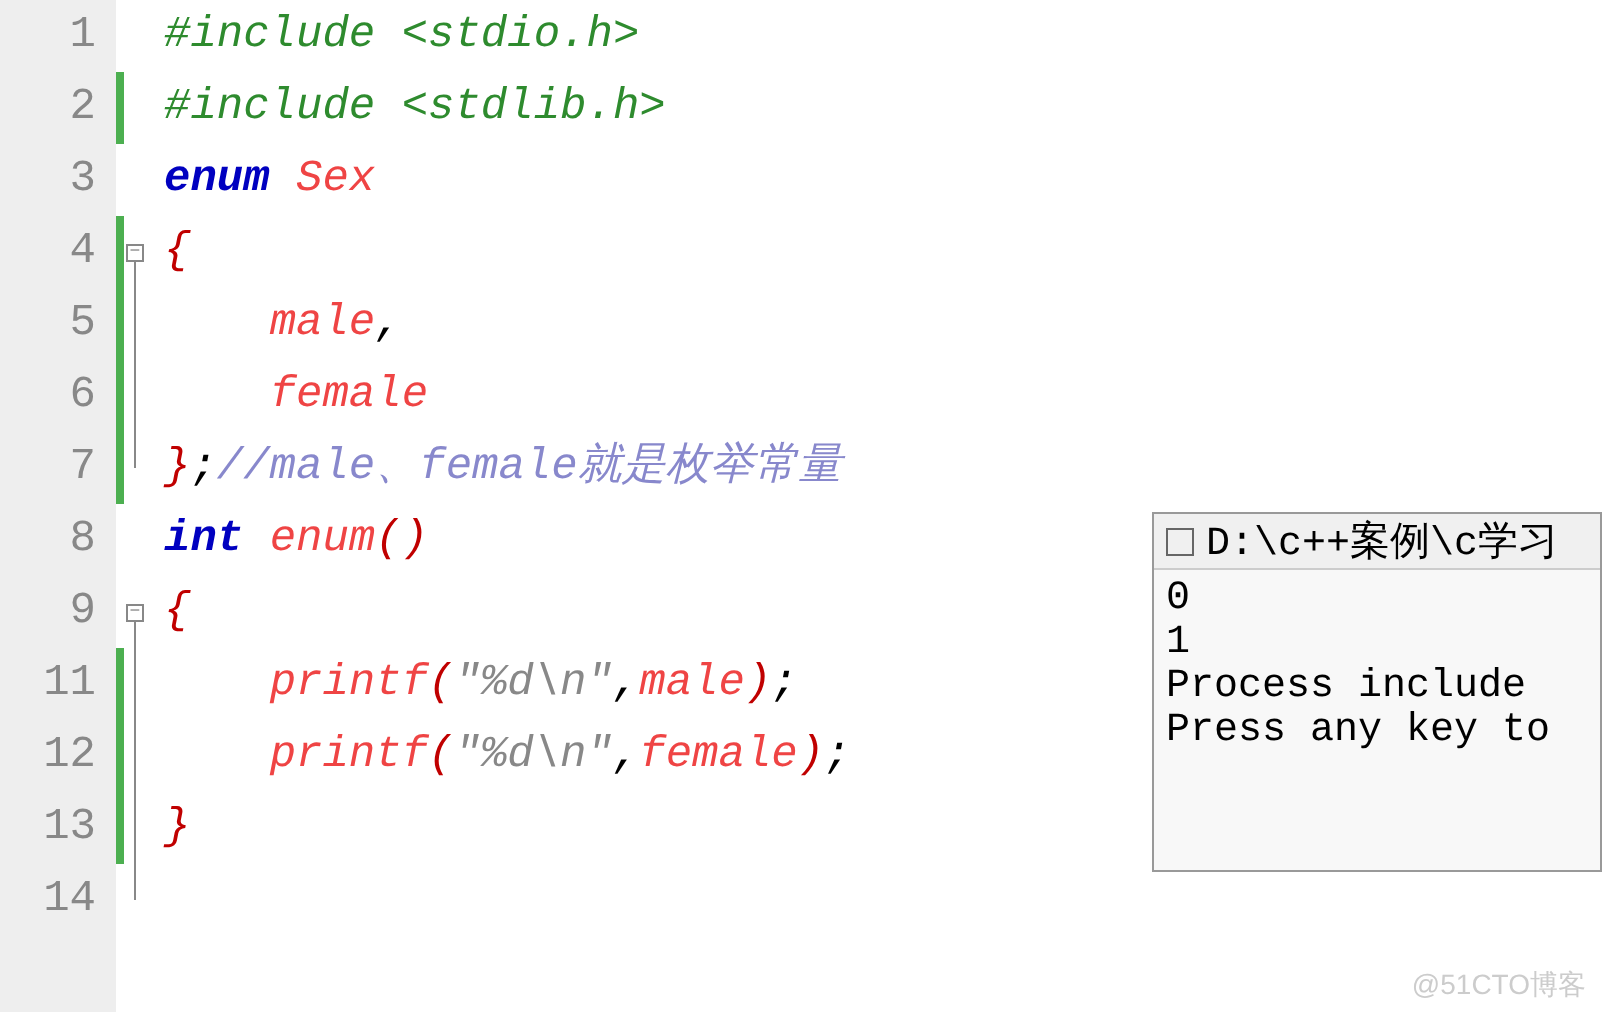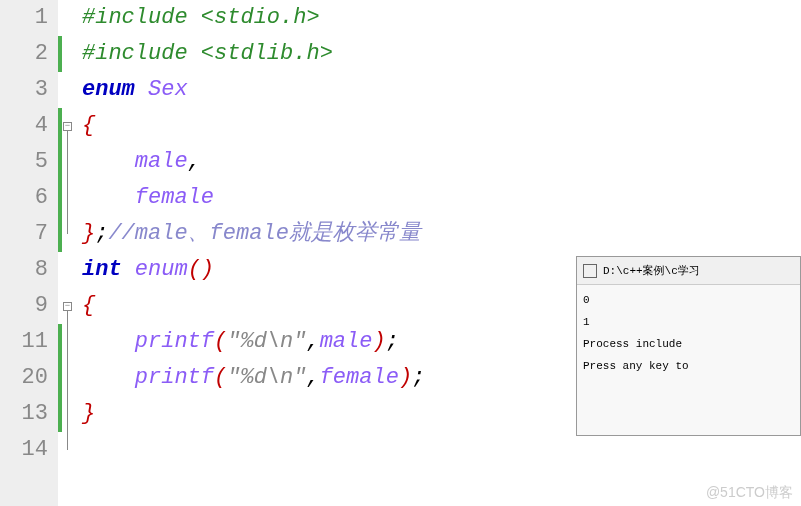--- a/index.html
+++ b/index.html
@@ -77,38 +77,38 @@
       font-style: italic;
     }
     .code-line {
       height: 36px;
       line-height: 36px;
       white-space: pre;
     }
     .tok-preproc { color: #2e8b2e; }
     .tok-angle { color: #2e8b2e; }
     .tok-keyword { color: #0000c0; font-weight: bold; }
-    .tok-ident { color: #8b5cf6; }
+    .tok-ident { color: #ef4444; }
     .tok-brace { color: #c00000; }
     .tok-paren { color: #c00000; }
     .tok-comma { color: #000000; }
     .tok-string { color: #888888; }
     .tok-number { color: #c00000; }
     .tok-comment { color: #8888cc; }
     .tok-semicolon { color: #000000; }
     
     .console-window {
       position: absolute;
       right: 0;
       top: 256px;
       width: 225px;
       background: #f8f8f8;
       border: 1px solid #999;
       font-family: "SimSun", "Courier New", monospace;
-      font-size: 11px;
+      font-size: 20px;
     }
     .console-title {
       background: #f0f0f0;
       border-bottom: 1px solid #ccc;
       padding: 4px 6px;
       display: flex;
       align-items: center;
       gap: 6px;
       height: 28px;
       white-space: nowrap;
@@ -145,21 +145,21 @@
     <div class="line-num">1</div>
     <div class="line-num">2</div>
     <div class="line-num">3</div>
     <div class="line-num">4</div>
     <div class="line-num">5</div>
     <div class="line-num">6</div>
     <div class="line-num">7</div>
     <div class="line-num">8</div>
     <div class="line-num">9</div>
     <div class="line-num">11</div>
-    <div class="line-num">20</div>
+    <div class="line-num">12</div>
     <div class="line-num">13</div>
     <div class="line-num">14</div>
   </div>
 
   <div class="change-bar">
     <div class="bar-seg"></div>
     <div class="bar-seg bar-green"></div>
     <div class="bar-seg"></div>
     <div class="bar-seg bar-green"></div>
     <div class="bar-seg bar-green"></div>

